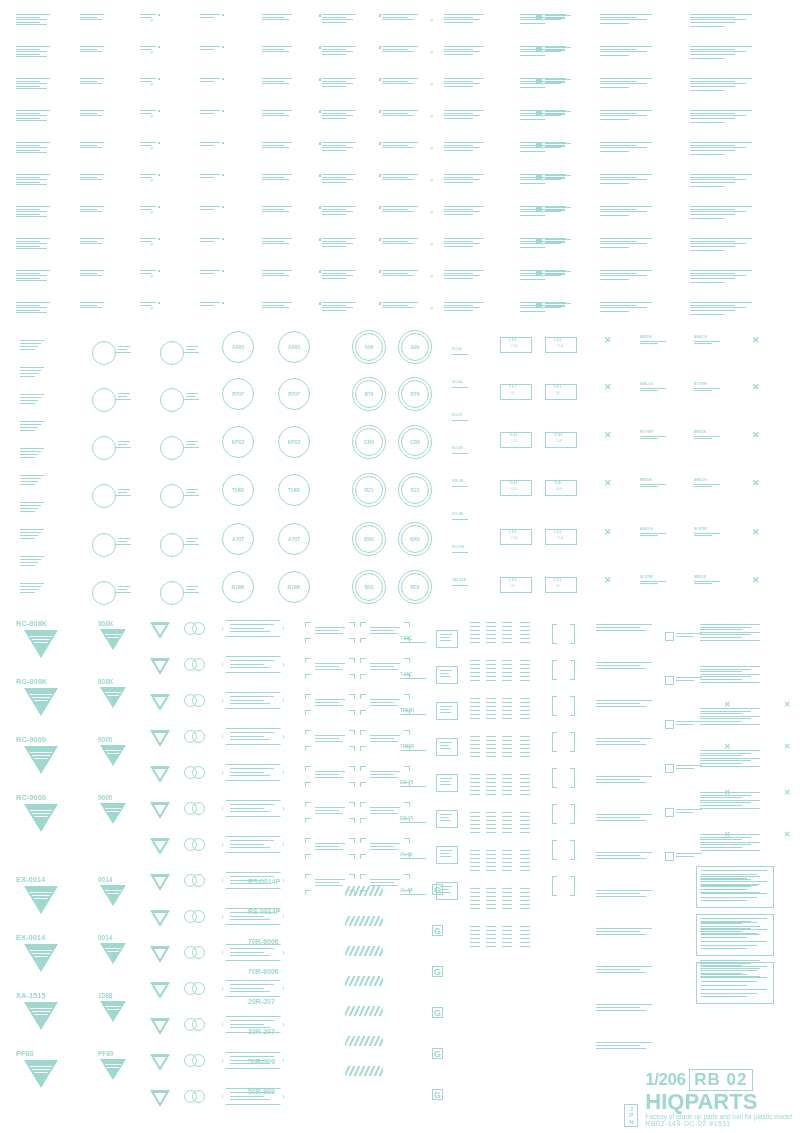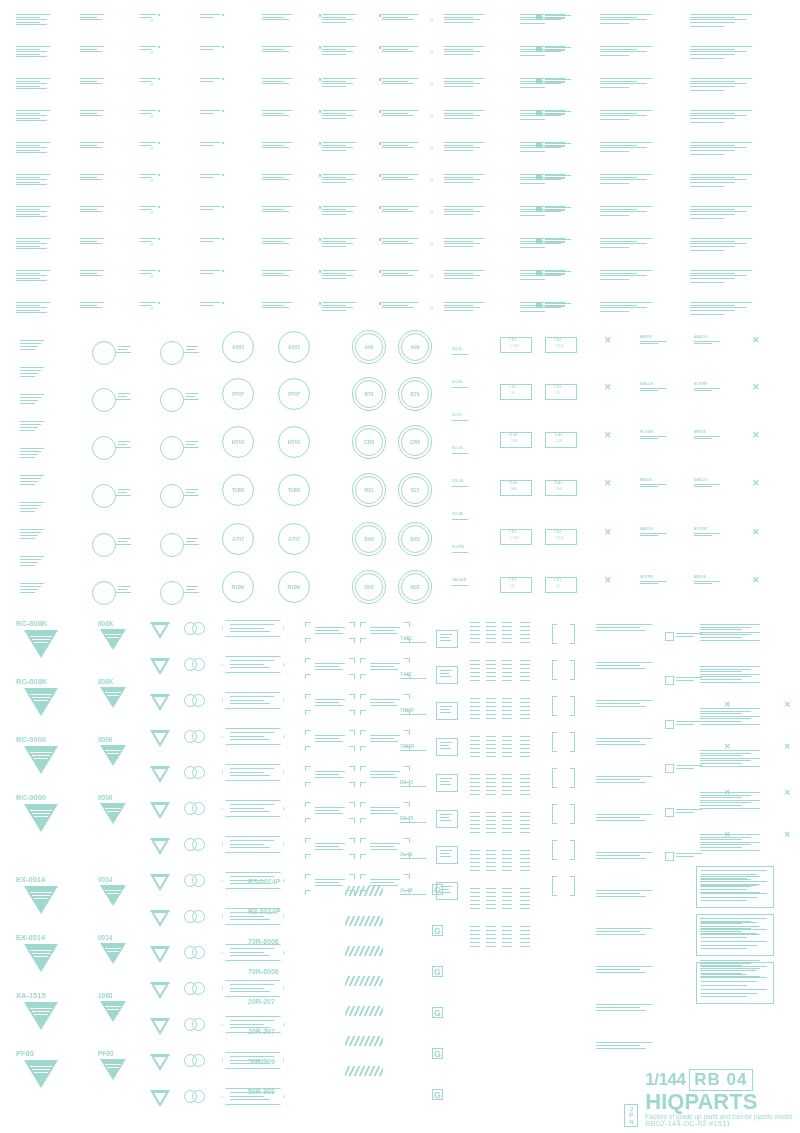--- a/index.html
+++ b/index.html
@@ -1903,22 +1903,22 @@
     <div style="display:flex;align-items:flex-end;">
       <div style="margin-right:4px;">
         <div class="jpn" style="display:block;width:8px;">
           <div>J</div>
           <div>P</div>
           <div>N</div>
         </div>
       </div>
       <div>
         <div style="display:flex;align-items:center;">
-          <span class="scale">1/144</span>
-          <span class="rbcode" style="margin-left:4px;">RB 04</span>
+          <span class="scale">1/206</span>
+          <span class="rbcode" style="margin-left:4px;">RB 02</span>
         </div>
         <div class="hiq">HIQPARTS</div>
         <div class="tag">Factory of grade up parts and tool for plastic model</div>
         <div class="sn">RB02-144-OC-02 #1511</div>
       </div>
     </div>
   </div>
 
 </div>
 

